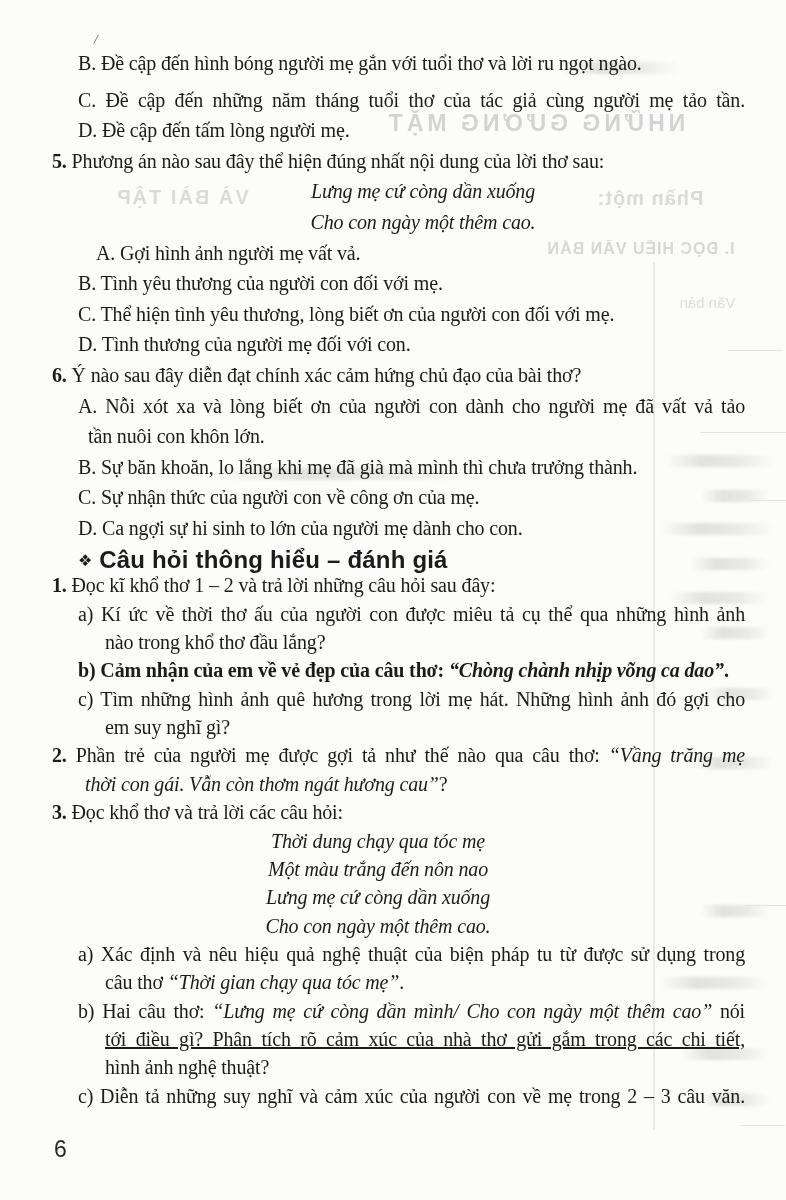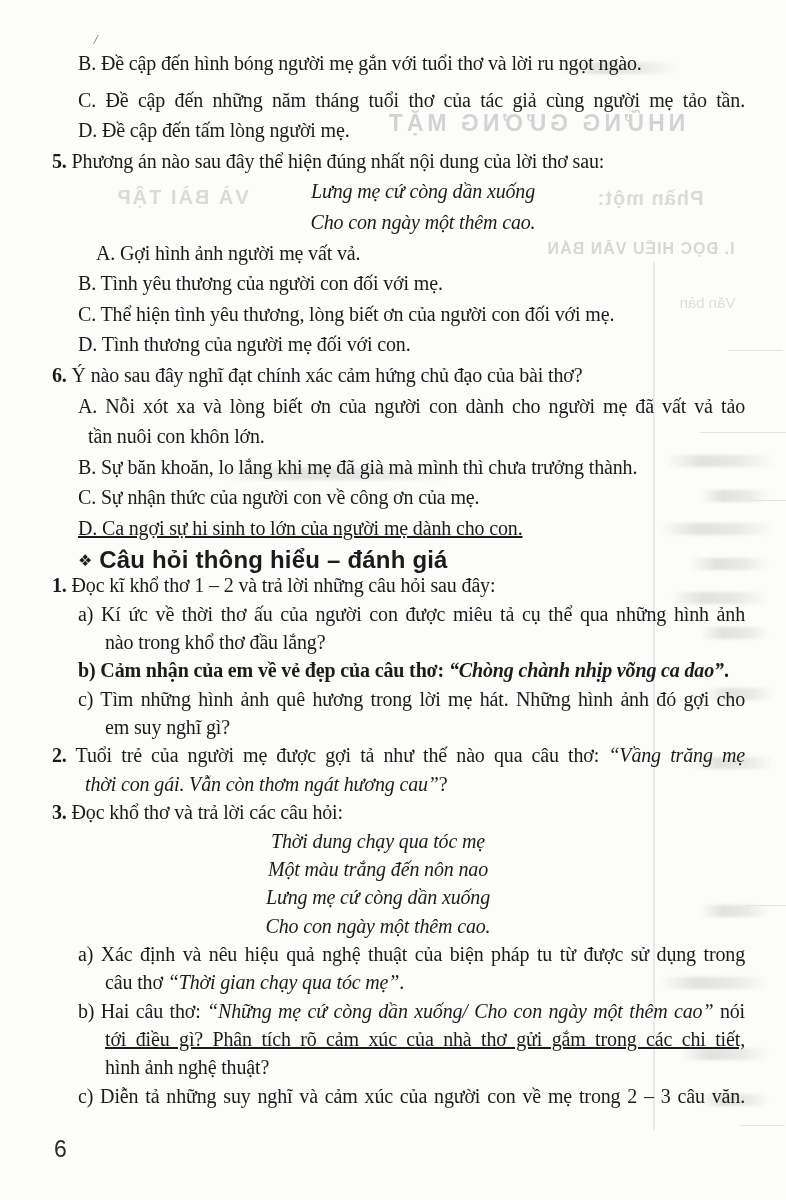--- a/index.html
+++ b/index.html
@@ -88,41 +88,41 @@
       <div class="line" style="top: 51px; left: 78px; right: 41px;"><span>B. Đề cập đến hình bóng người mẹ gắn với tuổi thơ và lời ru ngọt ngào.</span></div>
       <div class="line j" style="top: 87.6px; left: 78px; right: 41px;"><span>C. Đề cập đến những năm tháng tuổi thơ của tác giả cùng người mẹ tảo tần.</span></div>
       <div class="line" style="top: 118.2px; left: 78px; right: 41px;"><span>D. Đề cập đến tấm lòng người mẹ.</span></div>
       <div class="line" style="top: 148.8px; left: 52px; right: 41px;"><span class="seg-b">5.</span><span> Phương án nào sau đây thể hiện đúng nhất nội dung của lời thơ sau:</span></div>
       <div class="line poem" style="top: 179.4px; left: 60px; right: 0px;"><span class="seg-i">Lưng mẹ cứ còng dần xuống</span></div>
       <div class="line poem" style="top: 210px; left: 60px; right: 0px;"><span class="seg-i">Cho con ngày một thêm cao.</span></div>
       <div class="line" style="top: 240.6px; left: 78px; right: 41px; margin-left: 18px;"><span>A. Gợi hình ảnh người mẹ vất vả.</span></div>
       <div class="line" style="top: 271.2px; left: 78px; right: 41px;"><span>B. Tình yêu thương của người con đối với mẹ.</span></div>
       <div class="line" style="top: 301.8px; left: 78px; right: 41px;"><span>C. Thể hiện tình yêu thương, lòng biết ơn của người con đối với mẹ.</span></div>
       <div class="line" style="top: 332.4px; left: 78px; right: 41px;"><span>D. Tình thương của người mẹ đối với con.</span></div>
-      <div class="line" style="top: 363px; left: 52px; right: 41px;"><span class="seg-b">6.</span><span> Ý nào sau đây nghĩ đạt chính xác cảm hứng chủ đạo của bài thơ?</span></div>
+      <div class="line" style="top: 363px; left: 52px; right: 41px;"><span class="seg-b">6.</span><span> Ý nào sau đây diễn đạt chính xác cảm hứng chủ đạo của bài thơ?</span></div>
       <div class="line j" style="top: 393.6px; left: 78px; right: 41px;"><span>A. Nỗi xót xa và lòng biết ơn của người con dành cho người mẹ đã vất vả tảo</span></div>
       <div class="line" style="top: 424.2px; left: 88px; right: 41px;"><span>tần nuôi con khôn lớn.</span></div>
       <div class="line" style="top: 454.8px; left: 78px; right: 41px;"><span>B. Sự băn khoăn, lo lắng khi mẹ đã già mà mình thì chưa trưởng thành.</span></div>
       <div class="line" style="top: 485.4px; left: 78px; right: 41px;"><span>C. Sự nhận thức của người con về công ơn của mẹ.</span></div>
-      <div class="line" style="top: 516px; left: 78px; right: 41px; text-decoration: underline;"><span>D. Ca ngợi sự hi sinh to lớn của người mẹ dành cho con.</span></div>
+      <div class="line" style="top: 516px; left: 78px; right: 41px;"><span>D. Ca ngợi sự hi sinh to lớn của người mẹ dành cho con.</span></div>
       <div class="line" style="top: 545px; left: 78px; right: 41px;"><span class="seg-bul">❖</span><span class="seg-head">Câu hỏi thông hiểu – đánh giá</span></div>
       <div class="line" style="top: 573.35px; left: 52px; right: 41px;"><span class="seg-b">1.</span><span> Đọc kĩ khổ thơ 1 – 2 và trả lời những câu hỏi sau đây:</span></div>
       <div class="line j" style="top: 601.7px; left: 78px; right: 41px;"><span>a) Kí ức về thời thơ ấu của người con được miêu tả cụ thể qua những hình ảnh</span></div>
       <div class="line" style="top: 630.05px; left: 105px; right: 41px;"><span>nào trong khổ thơ đầu lắng?</span></div>
       <div class="line" style="top: 658.4px; left: 78px; right: 41px; font-weight: bold;"><span>b) Cảm nhận của em về vẻ đẹp của câu thơ: </span><span class="seg-i">“Chòng chành nhịp võng ca dao”</span><span>.</span></div>
       <div class="line j" style="top: 686.75px; left: 78px; right: 41px;"><span>c) Tìm những hình ảnh quê hương trong lời mẹ hát. Những hình ảnh đó gợi cho</span></div>
       <div class="line" style="top: 715.1px; left: 105px; right: 41px;"><span>em suy nghĩ gì?</span></div>
-      <div class="line j" style="top: 743.45px; left: 52px; right: 41px;"><span class="seg-b">2.</span><span> Tuổi trẻ của người mẹ được gợi tả như thế nào qua câu thơ: </span><span class="seg-i">“Vầng trăng mẹ</span></div>
+      <div class="line j" style="top: 743.45px; left: 52px; right: 41px;"><span class="seg-b">2.</span><span> Phần trẻ của người mẹ được gợi tả như thế nào qua câu thơ: </span><span class="seg-i">“Vầng trăng mẹ</span></div>
       <div class="line" style="top: 771.8px; left: 85px; right: 41px;"><span class="seg-i">thời con gái. Vẫn còn thơm ngát hương cau”</span><span>?</span></div>
       <div class="line" style="top: 800.15px; left: 52px; right: 41px;"><span class="seg-b">3.</span><span> Đọc khổ thơ và trả lời các câu hỏi:</span></div>
       <div class="line poem" style="top: 828.5px; left: 0px; right: 30px;"><span class="seg-i">Thời dung chạy qua tóc mẹ</span></div>
       <div class="line poem" style="top: 856.85px; left: 0px; right: 30px;"><span class="seg-i">Một màu trắng đến nôn nao</span></div>
       <div class="line poem" style="top: 885.2px; left: 0px; right: 30px;"><span class="seg-i">Lưng mẹ cứ còng dần xuống</span></div>
       <div class="line poem" style="top: 913.55px; left: 0px; right: 30px;"><span class="seg-i">Cho con ngày một thêm cao.</span></div>
       <div class="line j" style="top: 941.9px; left: 78px; right: 41px;"><span>a) Xác định và nêu hiệu quả nghệ thuật của biện pháp tu từ được sử dụng trong</span></div>
       <div class="line" style="top: 970.25px; left: 105px; right: 41px;"><span>câu thơ </span><span class="seg-i">“Thời gian chạy qua tóc mẹ”</span><span>.</span></div>
-      <div class="line j" style="top: 998.6px; left: 78px; right: 41px;"><span>b) Hai câu thơ: </span><span class="seg-i">“Những mẹ cứ còng dần xuống/ Cho con ngày một thêm cao”</span><span> nói</span></div>
+      <div class="line j" style="top: 998.6px; left: 78px; right: 41px;"><span>b) Hai câu thơ: </span><span class="seg-i">“Lưng mẹ cứ còng dần mình/ Cho con ngày một thêm cao”</span><span> nói</span></div>
       <div class="line j" style="top: 1026.95px; left: 105px; right: 41px; text-decoration: underline;"><span>tới điều gì? Phân tích rõ cảm xúc của nhà thơ gửi gắm trong các chi tiết,</span></div>
       <div class="line" style="top: 1055.3px; left: 105px; right: 41px;"><span>hình ảnh nghệ thuật?</span></div>
       <div class="line j" style="top: 1083.65px; left: 78px; right: 41px;"><span>c) Diễn tả những suy nghĩ và cảm xúc của người con về mẹ trong 2 – 3 câu văn.</span></div>
     </div>
   <div class="pagenum">6</div>
 </div>
 
 </body></html>

